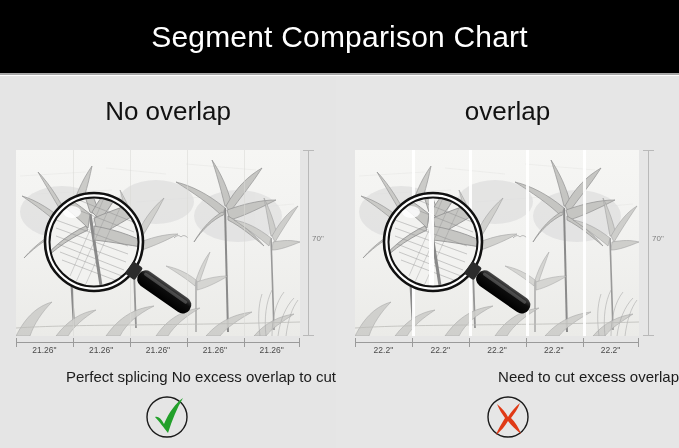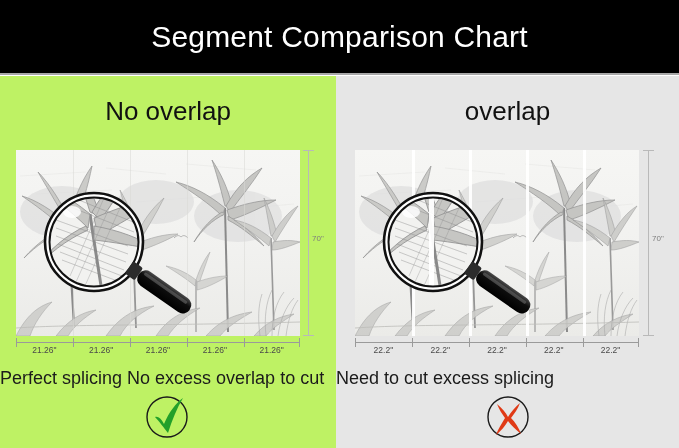--- a/index.html
+++ b/index.html
@@ -55,21 +55,21 @@
     left: 0; top: 76px;
     width: 679px;
     height: 372px;
   }
   .panel {
     position: absolute;
     top: 0;
     height: 372px;
     box-sizing: border-box;
   }
-  .panel-left  { left: 0px;   width: 336px; background: #bef264; padding-left: 40px; }
+  .panel-left  { left: 0px;   width: 336px; background: #e5e5e5; padding-left: 40px; }
   .panel-right { left: 336px; width: 343px; background: #e6e6e6; padding-left: 33px; }
 
   .panel-heading {
     position: absolute;
     top: 20px;
     left: 0;
     width: 100%;
     text-align: center;
     font-size: 26px;
     font-weight: 400;
@@ -166,22 +166,22 @@
     font-family: "Liberation Sans", sans-serif;
     white-space: nowrap;
   }
 
   
   .caption {
     position: absolute;
     top: 292px;
     left: 0;
     width: 100%;
-    text-align: left;
-    font-size: 18px;
+    text-align: right;
+    font-size: 15px;
     color: #1b1b1b;
     font-family: "Liberation Sans", sans-serif;
     white-space: nowrap;
   }
   .verdict {
     position: absolute;
     top: 316px;
     left: 0;
     width: 100%;
     display: flex;
@@ -600,21 +600,21 @@
         </div>
         <div class="hdim-labels">
           <div class="hdim-label">22.2"</div>
           <div class="hdim-label">22.2"</div>
           <div class="hdim-label">22.2"</div>
           <div class="hdim-label">22.2"</div>
           <div class="hdim-label">22.2"</div>
         </div>
       </div>
 
-      <div class="caption">Need to cut excess splicing</div>
+      <div class="caption">Need to cut excess overlap</div>
 
       <div class="verdict">
         <svg class="verdict-icon" viewBox="0 0 48 48">
           <circle cx="24" cy="25" r="20" fill="none" stroke="#1a1a1a" stroke-width="1.4"></circle>
           <path d="M13,12 C18,16 22,21 24,25 C27,20 31,15 36,11 C34,17 30,22 27,26 C31,30 35,36 37,42
                    C32,38 27,33 24,29 C21,34 17,39 12,43 C14,37 18,31 21,26 C18,22 15,17 13,12 Z" fill="#e03a16"></path>
         </svg>
       </div>
     </div>
 

